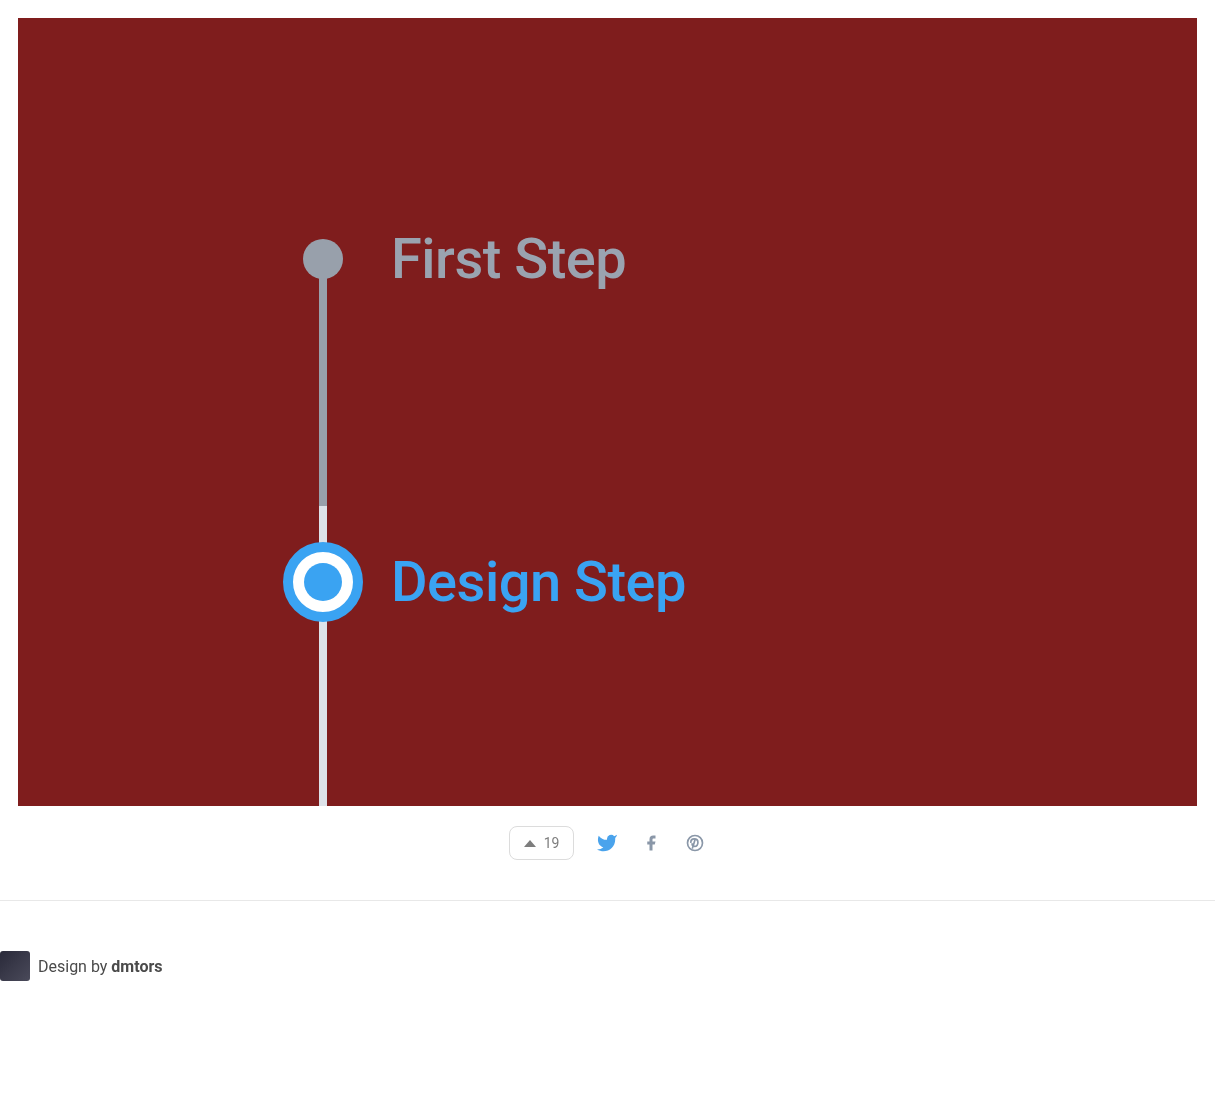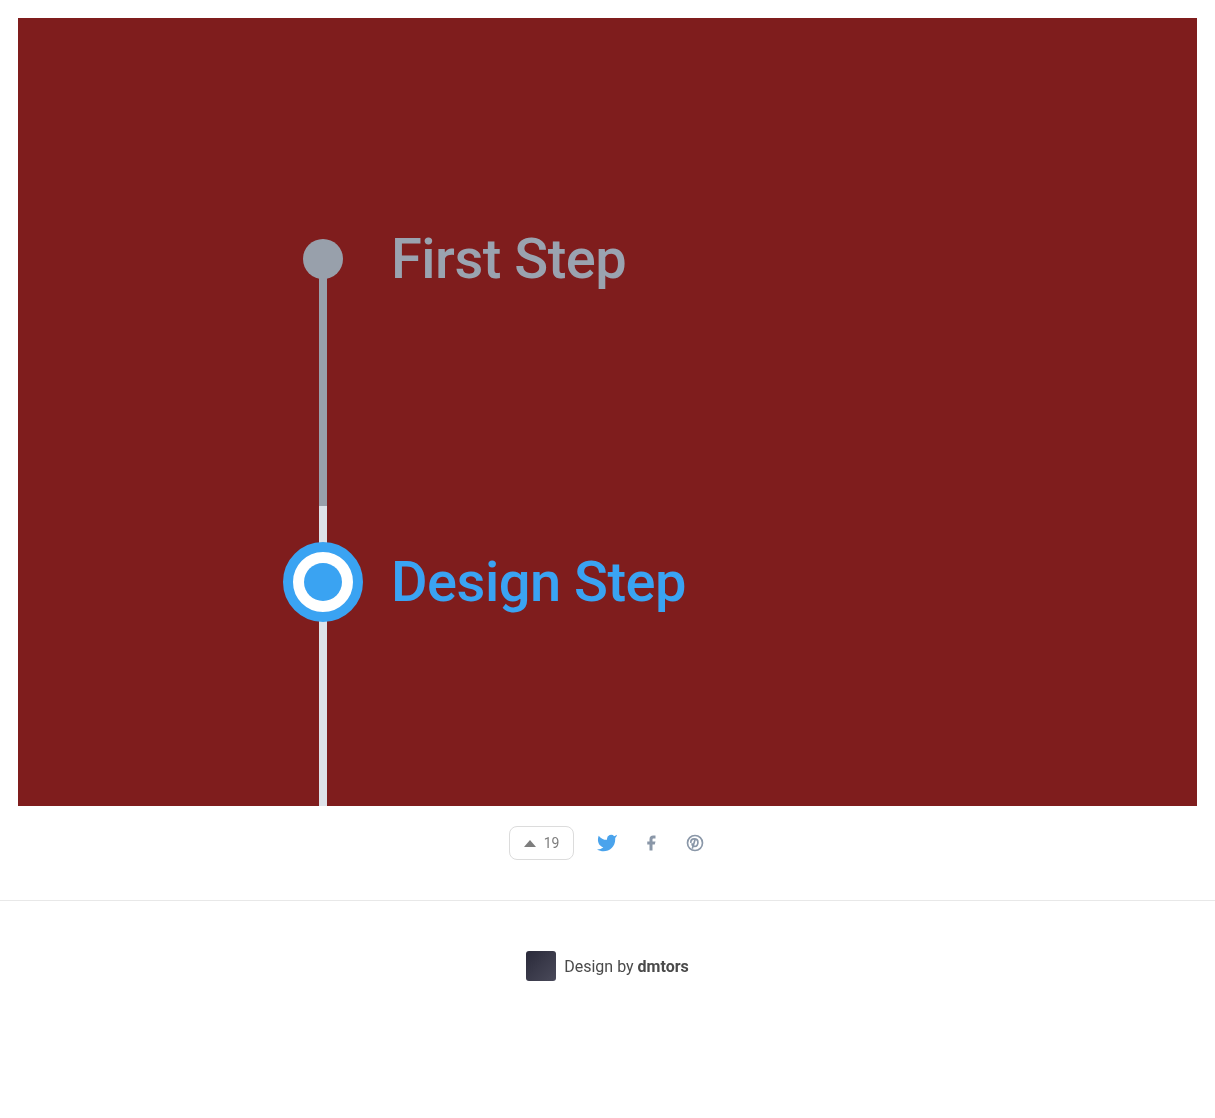--- a/index.html
+++ b/index.html
@@ -128,21 +128,21 @@
       width: 22px;
       height: 22px;
       display: flex;
       align-items: center;
       justify-content: center;
       cursor: pointer;
     }
     .credits {
       margin-top: 50px;
       display: flex;
-      flex-direction: column;
+      flex-direction: row;
       align-items: center;
       gap: 34px;
     }
     .credit-line {
       display: flex;
       align-items: center;
       gap: 8px;
       font-size: 16px;
       color: #4a4a4a;
     }

